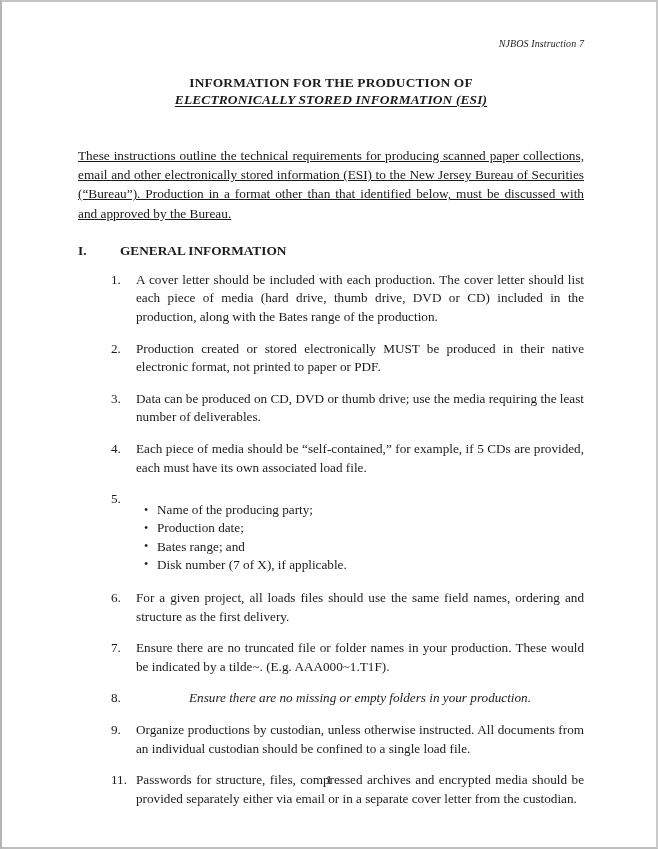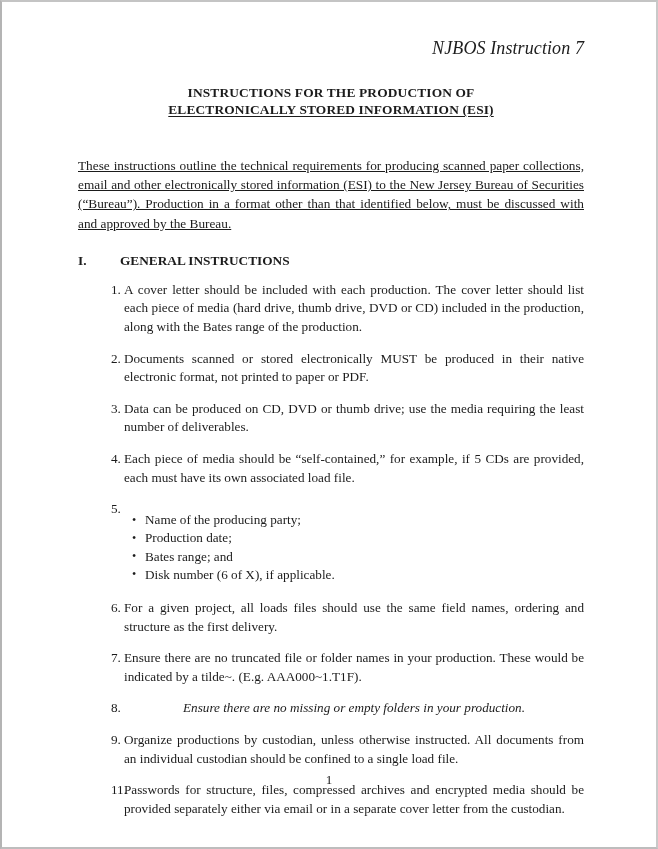--- a/index.html
+++ b/index.html
@@ -34,37 +34,38 @@
     right: 72px;
     top: 0;
     bottom: 0;
   }
 
   
   .doc-header {
     margin-top: 36px;
     text-align: right;
     font-style: italic;
-    font-size: 18px;
+    font-size: 10px;
     letter-spacing: .1px;
     color: #1d1d1d;
   }
 
   
   .title-block {
     margin-top: 25px;
     text-align: center;
     font-weight: bold;
     font-size: 13.4px;
     line-height: 17px;
     letter-spacing: .15px;
   }
   .title-line-2 {
     text-decoration: underline;
     text-underline-offset: 2px;
+    font-style: italic;
   }
 
   
   .intro {
     margin-top: 38px;
     font-size: 13.3px;
     line-height: 19.2px;
     text-align: justify;
     text-justify: inter-word;
     text-decoration: underline;
@@ -96,20 +97,21 @@
     width: 46px;
     flex: none;
     text-align: left;
     padding-left: 33px;
     box-sizing: border-box;
   }
   .num-body {
     flex: 1 1 auto;
     text-align: justify;
     text-justify: inter-word;
+    margin-left: 12px;
   }
   .num-body.no-justify {
     text-align: center;
     font-style: italic;
   }
 
   
   .bullet-list {
     margin-top: 11px;
     margin-bottom: 2px;
@@ -141,42 +143,42 @@
 </style>
 </head>
 <body>
 
 <div class="page">
   <div class="page-inner">
 
     <div class="doc-header">NJBOS Instruction 7</div>
 
     <div class="title-block">
-      <div class="title-line-1">INSTRUCTIONS FOR THE PRODUCTION OF</div>
+      <div class="title-line-1">INFORMATION FOR THE PRODUCTION OF</div>
       <div class="title-line-2">ELECTRONICALLY STORED INFORMATION (ESI)</div>
     </div>
 
     <p class="intro">These instructions outline the technical requirements for producing scanned paper collections, email and other electronically stored information (ESI) to the New Jersey Bureau of Securities (“Bureau”).  Production in a format other than that identified below, must be discussed with and approved by the Bureau.</p>
 
     <div class="section-heading">
       <span class="section-numeral">I.</span>
-      <span>GENERAL INSTRUCTIONS</span>
+      <span>GENERAL INFORMATION</span>
     </div>
 
     <div class="num-list" id="instruction-list">
         <div class="num-item">
           <span class="num-marker">1.</span>
           <div class="num-body">
             <div>A cover letter should be included with each production.  The cover letter should list each piece of media (hard drive, thumb drive, DVD or CD) included in the production, along with the Bates range of the production.</div>
           </div>
         </div>
         <div class="num-item">
           <span class="num-marker">2.</span>
           <div class="num-body">
-            <div>Documents scanned or stored electronically MUST be produced in their native electronic format, not printed to paper or PDF.</div>
+            <div>Production created or stored electronically MUST be produced in their native electronic format, not printed to paper or PDF.</div>
           </div>
         </div>
         <div class="num-item">
           <span class="num-marker">3.</span>
           <div class="num-body">
             <div>Data can be produced on CD, DVD or thumb drive; use the media requiring the least number of deliverables.</div>
           </div>
         </div>
         <div class="num-item">
           <span class="num-marker">4.</span>
@@ -184,21 +186,21 @@
             <div>Each piece of media should be “self-contained,” for example, if 5 CDs are provided, each must have its own associated load file.</div>
           </div>
         </div>
         <div class="num-item">
           <span class="num-marker">5.</span>
           <div class="num-body">
             <ul class="bullet-list">
               <li class="bullet-item"><span class="bullet-glyph">•</span><span>Name of the producing party;</span></li>
               <li class="bullet-item"><span class="bullet-glyph">•</span><span>Production date;</span></li>
               <li class="bullet-item"><span class="bullet-glyph">•</span><span>Bates range; and</span></li>
-              <li class="bullet-item"><span class="bullet-glyph">•</span><span>Disk number (6 of X), if applicable.</span></li>
+              <li class="bullet-item"><span class="bullet-glyph">•</span><span>Disk number (7 of X), if applicable.</span></li>
             </ul>
           </div>
         </div>
         <div class="num-item">
           <span class="num-marker">6.</span>
           <div class="num-body">
             <div>For a given project, all loads files should use the same field names, ordering and structure as the first delivery.</div>
           </div>
         </div>
         <div class="num-item">

